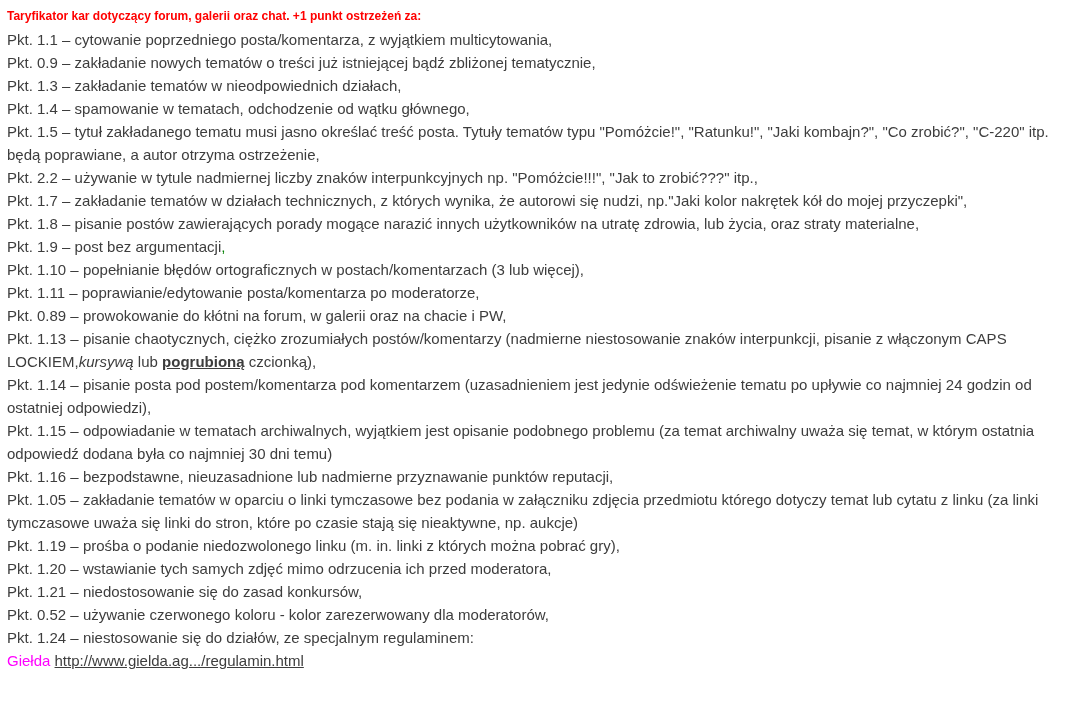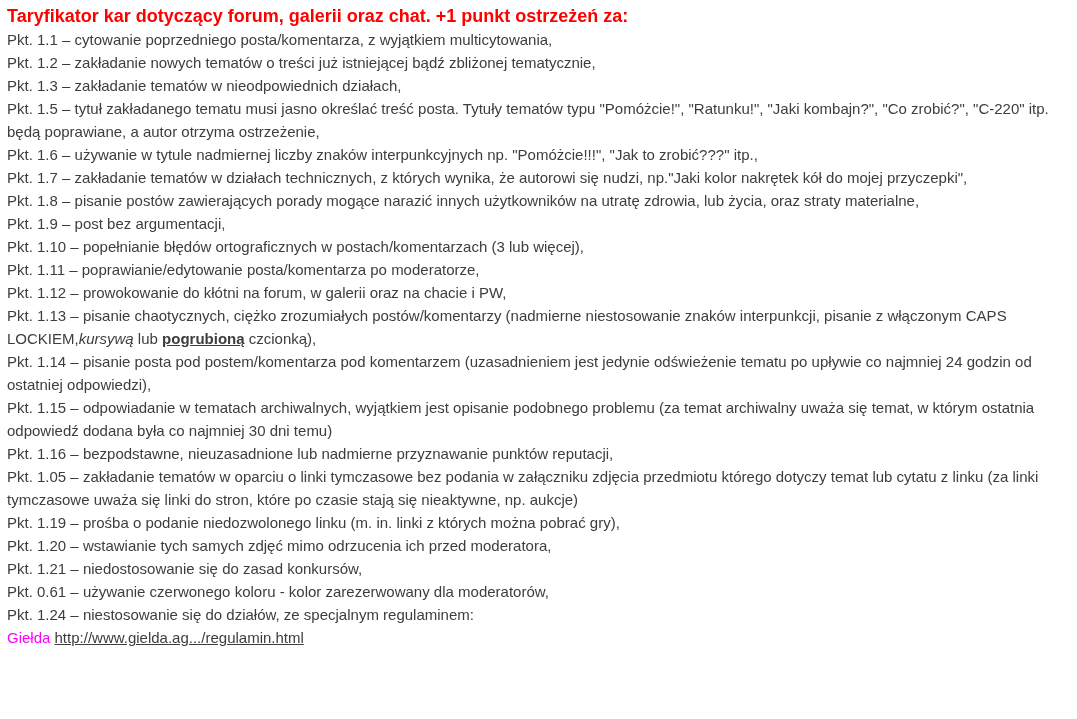--- a/index.html
+++ b/index.html
@@ -21,21 +21,21 @@
     font-size:15px;
     line-height:23px;
     overflow:hidden;
   }
   main{
     padding:5px 10px 0 7px;
     width:1070px;
   }
   h1.page-title{
     margin:0;
-    font-size:18px;
+    font-size:12px;
     line-height:23px;
     font-weight:bold;
     color:var(--red);
   }
   p.rule{
     margin:0;
     line-height:23px;
   }
   .seg-bold{font-weight:bold;text-decoration:underline;}
   .seg-italic{font-style:italic;margin-top:16px;}
@@ -47,35 +47,36 @@
     cursor:pointer;
   }
 </style>
 </head>
 <body>
 
 <main>
   <h1 class="page-title">Taryfikator kar dotyczący forum, galerii oraz chat. +1 punkt ostrzeżeń za:</h1>
   <div id="rules-list">
       <p class="rule"><span>Pkt. 1.1 – cytowanie poprzedniego posta/komentarza, z wyjątkiem multicytowania,</span></p>
-      <p class="rule"><span>Pkt. 1.2 – zakładanie nowych tematów o treści już istniejącej bądź zbliżonej tematycznie,</span></p>
+      <p class="rule"><span>Pkt. 0.9 – zakładanie nowych tematów o treści już istniejącej bądź zbliżonej tematycznie,</span></p>
       <p class="rule"><span>Pkt. 1.3 – zakładanie tematów w nieodpowiednich działach,</span></p>
+      <p class="rule"><span>Pkt. 1.4 – spamowanie w tematach, odchodzenie od wątku głównego,</span></p>
       <p class="rule"><span>Pkt. 1.5 – tytuł zakładanego tematu musi jasno określać treść posta. Tytuły tematów typu "Pomóżcie!", "Ratunku!", "Jaki kombajn?", "Co zrobić?", "C-220" itp. będą poprawiane, a autor otrzyma ostrzeżenie,</span></p>
-      <p class="rule"><span>Pkt. 1.6 – używanie w tytule nadmiernej liczby znaków interpunkcyjnych np. "Pomóżcie!!!", "Jak to zrobić???" itp.,</span></p>
+      <p class="rule"><span>Pkt. 2.2 – używanie w tytule nadmiernej liczby znaków interpunkcyjnych np. "Pomóżcie!!!", "Jak to zrobić???" itp.,</span></p>
       <p class="rule"><span>Pkt. 1.7 – zakładanie tematów w działach technicznych, z których wynika, że autorowi się nudzi, np."Jaki kolor nakrętek kół do mojej przyczepki",</span></p>
       <p class="rule"><span>Pkt. 1.8 – pisanie postów zawierających porady mogące narazić innych użytkowników na utratę zdrowia, lub życia, oraz straty materialne,</span></p>
       <p class="rule"><span>Pkt. 1.9 – post bez argumentacji</span><span class="seg-green">,</span></p>
       <p class="rule"><span>Pkt. 1.10 – popełnianie błędów ortograficznych w postach/komentarzach (3 lub więcej),</span></p>
       <p class="rule"><span>Pkt. 1.11 – poprawianie/edytowanie posta/komentarza po moderatorze,</span></p>
-      <p class="rule"><span>Pkt. 1.12 – prowokowanie do kłótni na forum, w galerii oraz na chacie i PW,</span></p>
+      <p class="rule"><span>Pkt. 0.89 – prowokowanie do kłótni na forum, w galerii oraz na chacie i PW,</span></p>
       <p class="rule"><span>Pkt. 1.13 – pisanie chaotycznych, ciężko zrozumiałych postów/komentarzy (nadmierne niestosowanie znaków interpunkcji, pisanie z włączonym CAPS LOCKIEM,</span><span class="seg-italic">kursywą</span><span> lub </span><span class="seg-bold">pogrubioną</span><span> czcionką),</span></p>
       <p class="rule"><span>Pkt. 1.14 – pisanie posta pod postem/komentarza pod komentarzem (uzasadnieniem jest jedynie odświeżenie tematu po upływie co najmniej 24 godzin od ostatniej odpowiedzi),</span></p>
       <p class="rule"><span>Pkt. 1.15 – odpowiadanie w tematach archiwalnych, wyjątkiem jest opisanie podobnego problemu (za temat archiwalny uważa się temat, w którym ostatnia odpowiedź dodana była co najmniej 30 dni temu)</span></p>
       <p class="rule"><span>Pkt. 1.16 – bezpodstawne, nieuzasadnione lub nadmierne przyznawanie punktów reputacji,</span></p>
       <p class="rule"><span>Pkt. 1.05 – zakładanie tematów w oparciu o linki tymczasowe bez podania w załączniku zdjęcia przedmiotu którego dotyczy temat lub cytatu z linku (za linki tymczasowe uważa się linki do stron, które po czasie stają się nieaktywne, np. aukcje)</span></p>
       <p class="rule"><span>Pkt. 1.19 – prośba o podanie niedozwolonego linku (m. in. linki z których można pobrać gry),</span></p>
       <p class="rule"><span>Pkt. 1.20 – wstawianie tych samych zdjęć mimo odrzucenia ich przed moderatora,</span></p>
       <p class="rule"><span>Pkt. 1.21 – niedostosowanie się do zasad konkursów,</span></p>
-      <p class="rule"><span>Pkt. 0.61 – używanie czerwonego koloru - kolor zarezerwowany dla moderatorów,</span></p>
+      <p class="rule"><span>Pkt. 0.52 – używanie czerwonego koloru - kolor zarezerwowany dla moderatorów,</span></p>
       <p class="rule"><span>Pkt. 1.24 – niestosowanie się do działów, ze specjalnym regulaminem:</span></p>
       <p class="rule"><span class="seg-magenta">Giełda</span><span> </span><a class="seg-link" href="#">http://www.gielda.ag.../regulamin.html</a></p>
     </div>
 </main>
 
 </body></html>

